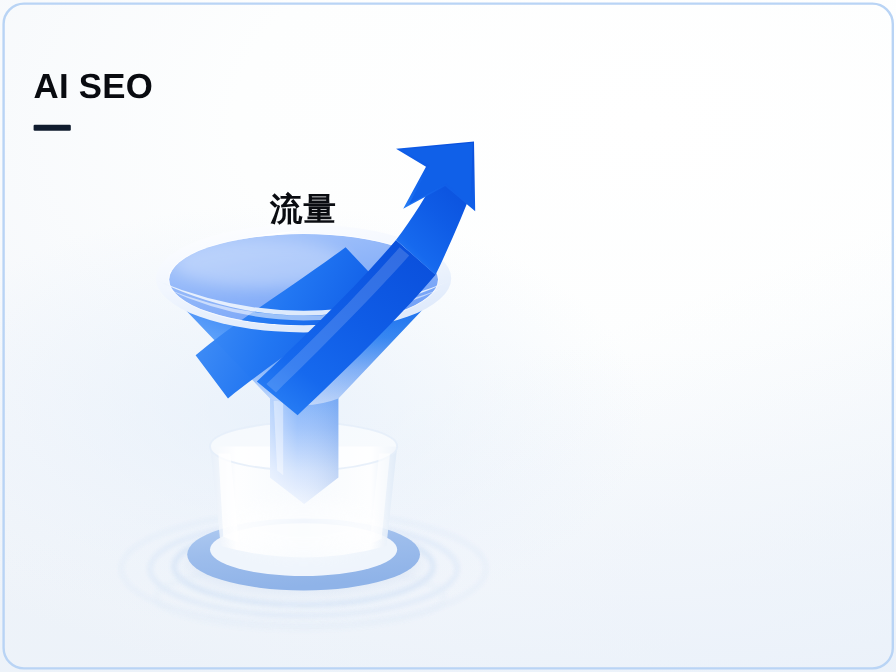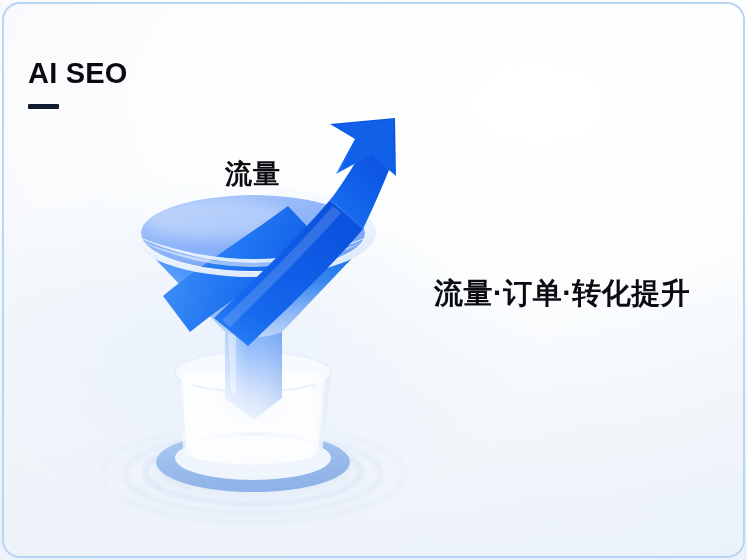--- a/index.html
+++ b/index.html
@@ -363,17 +363,16 @@
 
     <div class="ill-label" id="label-traffic">流量</div>
 
   </div>
 
   <div id="title-block">
     <div id="page-title">AI SEO</div>
     <div id="title-rule"></div>
   </div>
 
-  <div id="tagline">流量·订单·转化提升</div>
 
   <div id="frame"></div>
 
 </div>
 
 </body></html>

